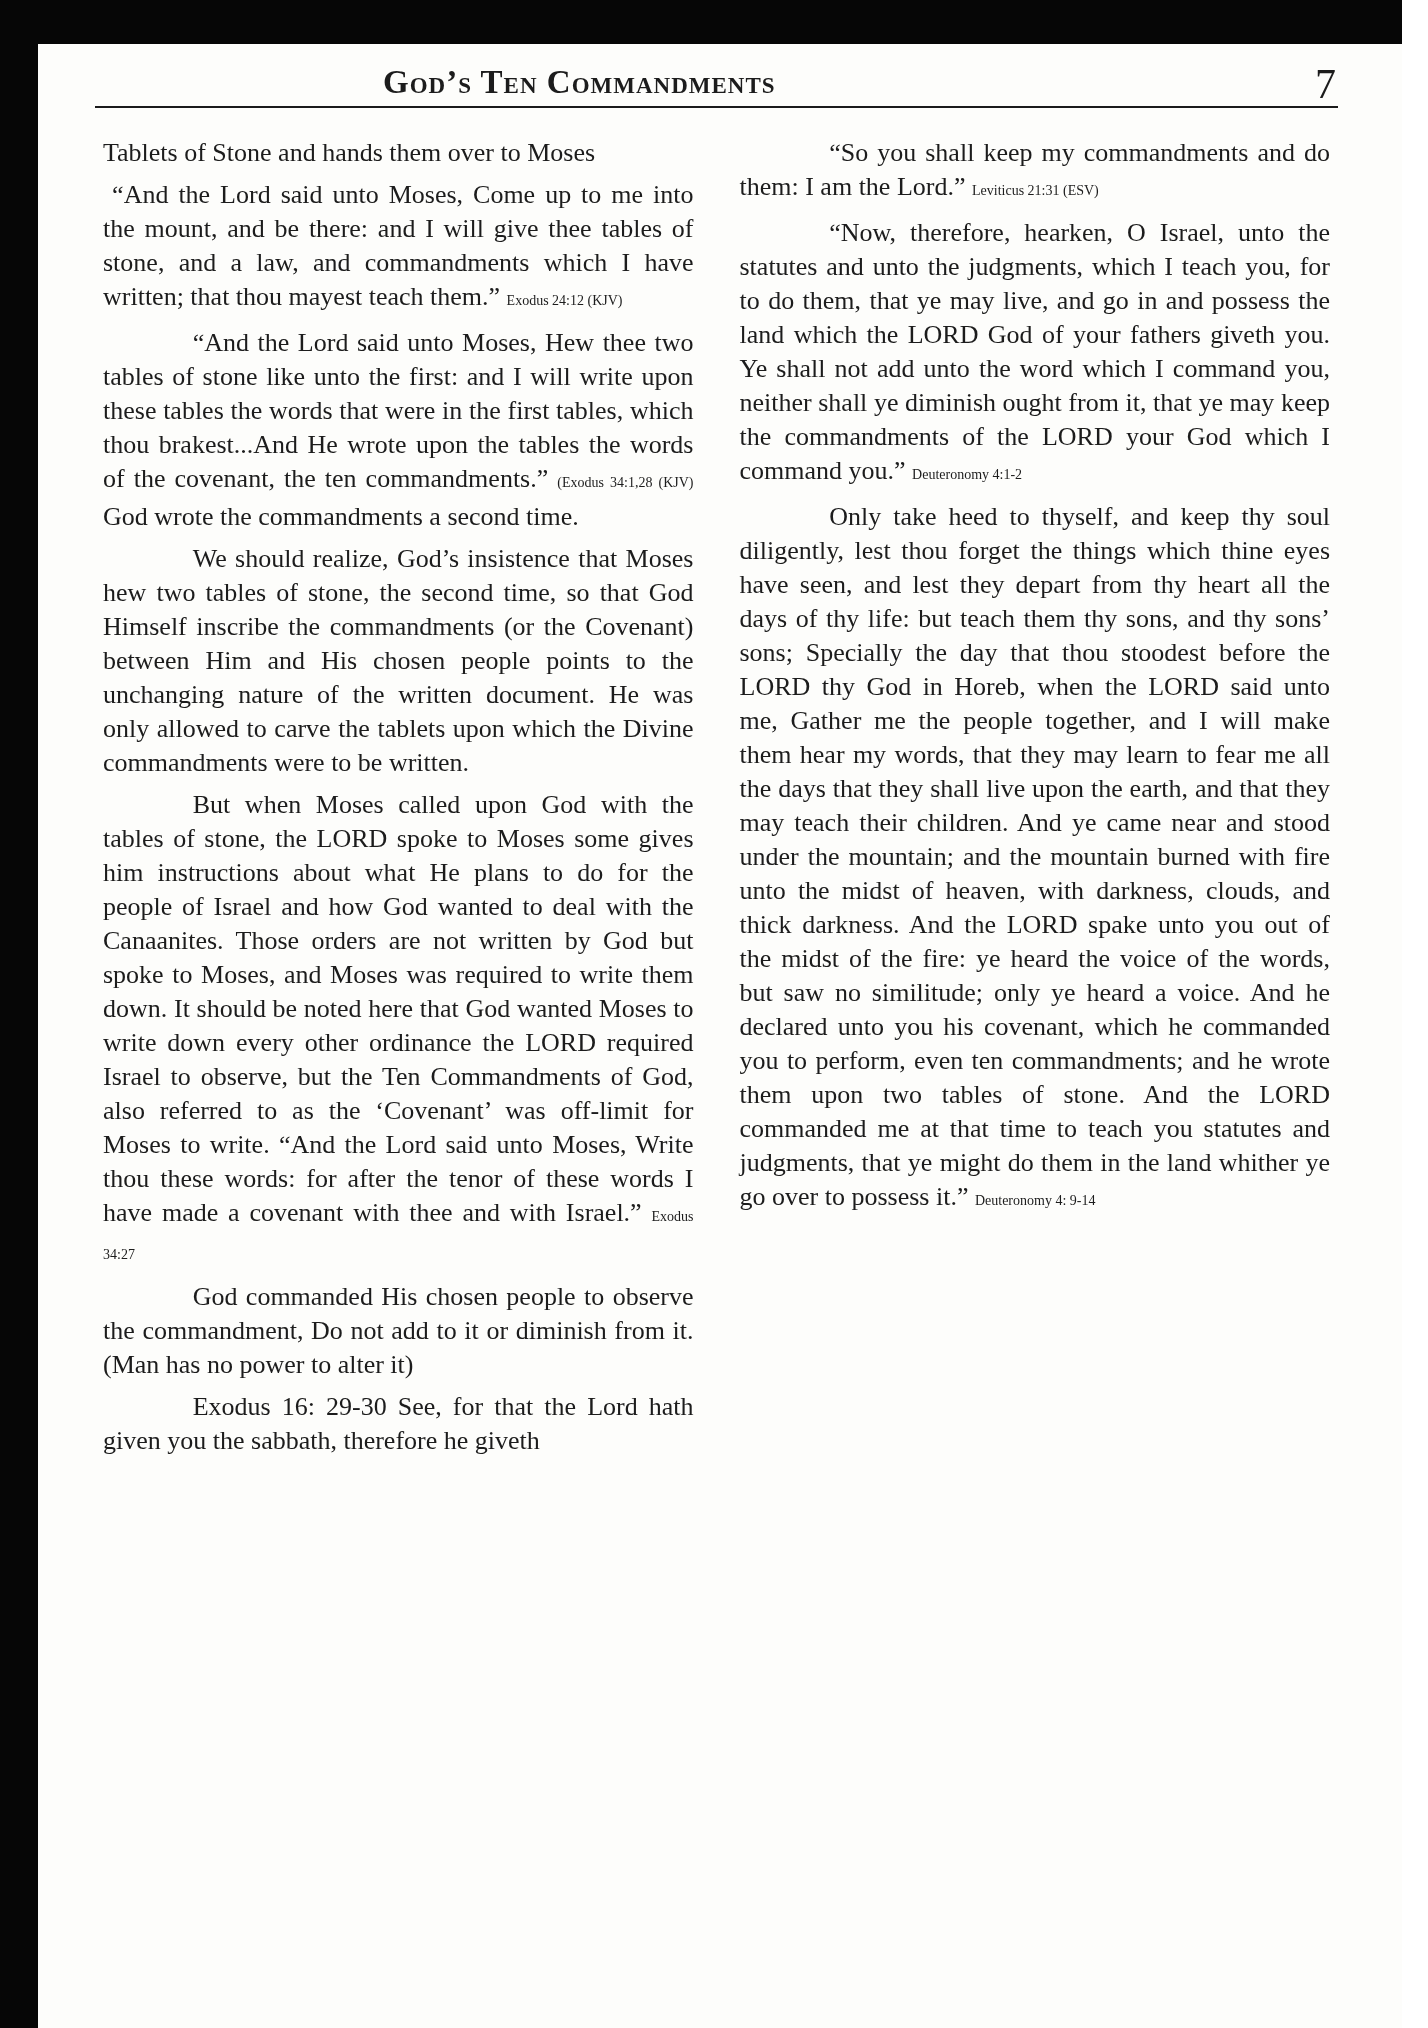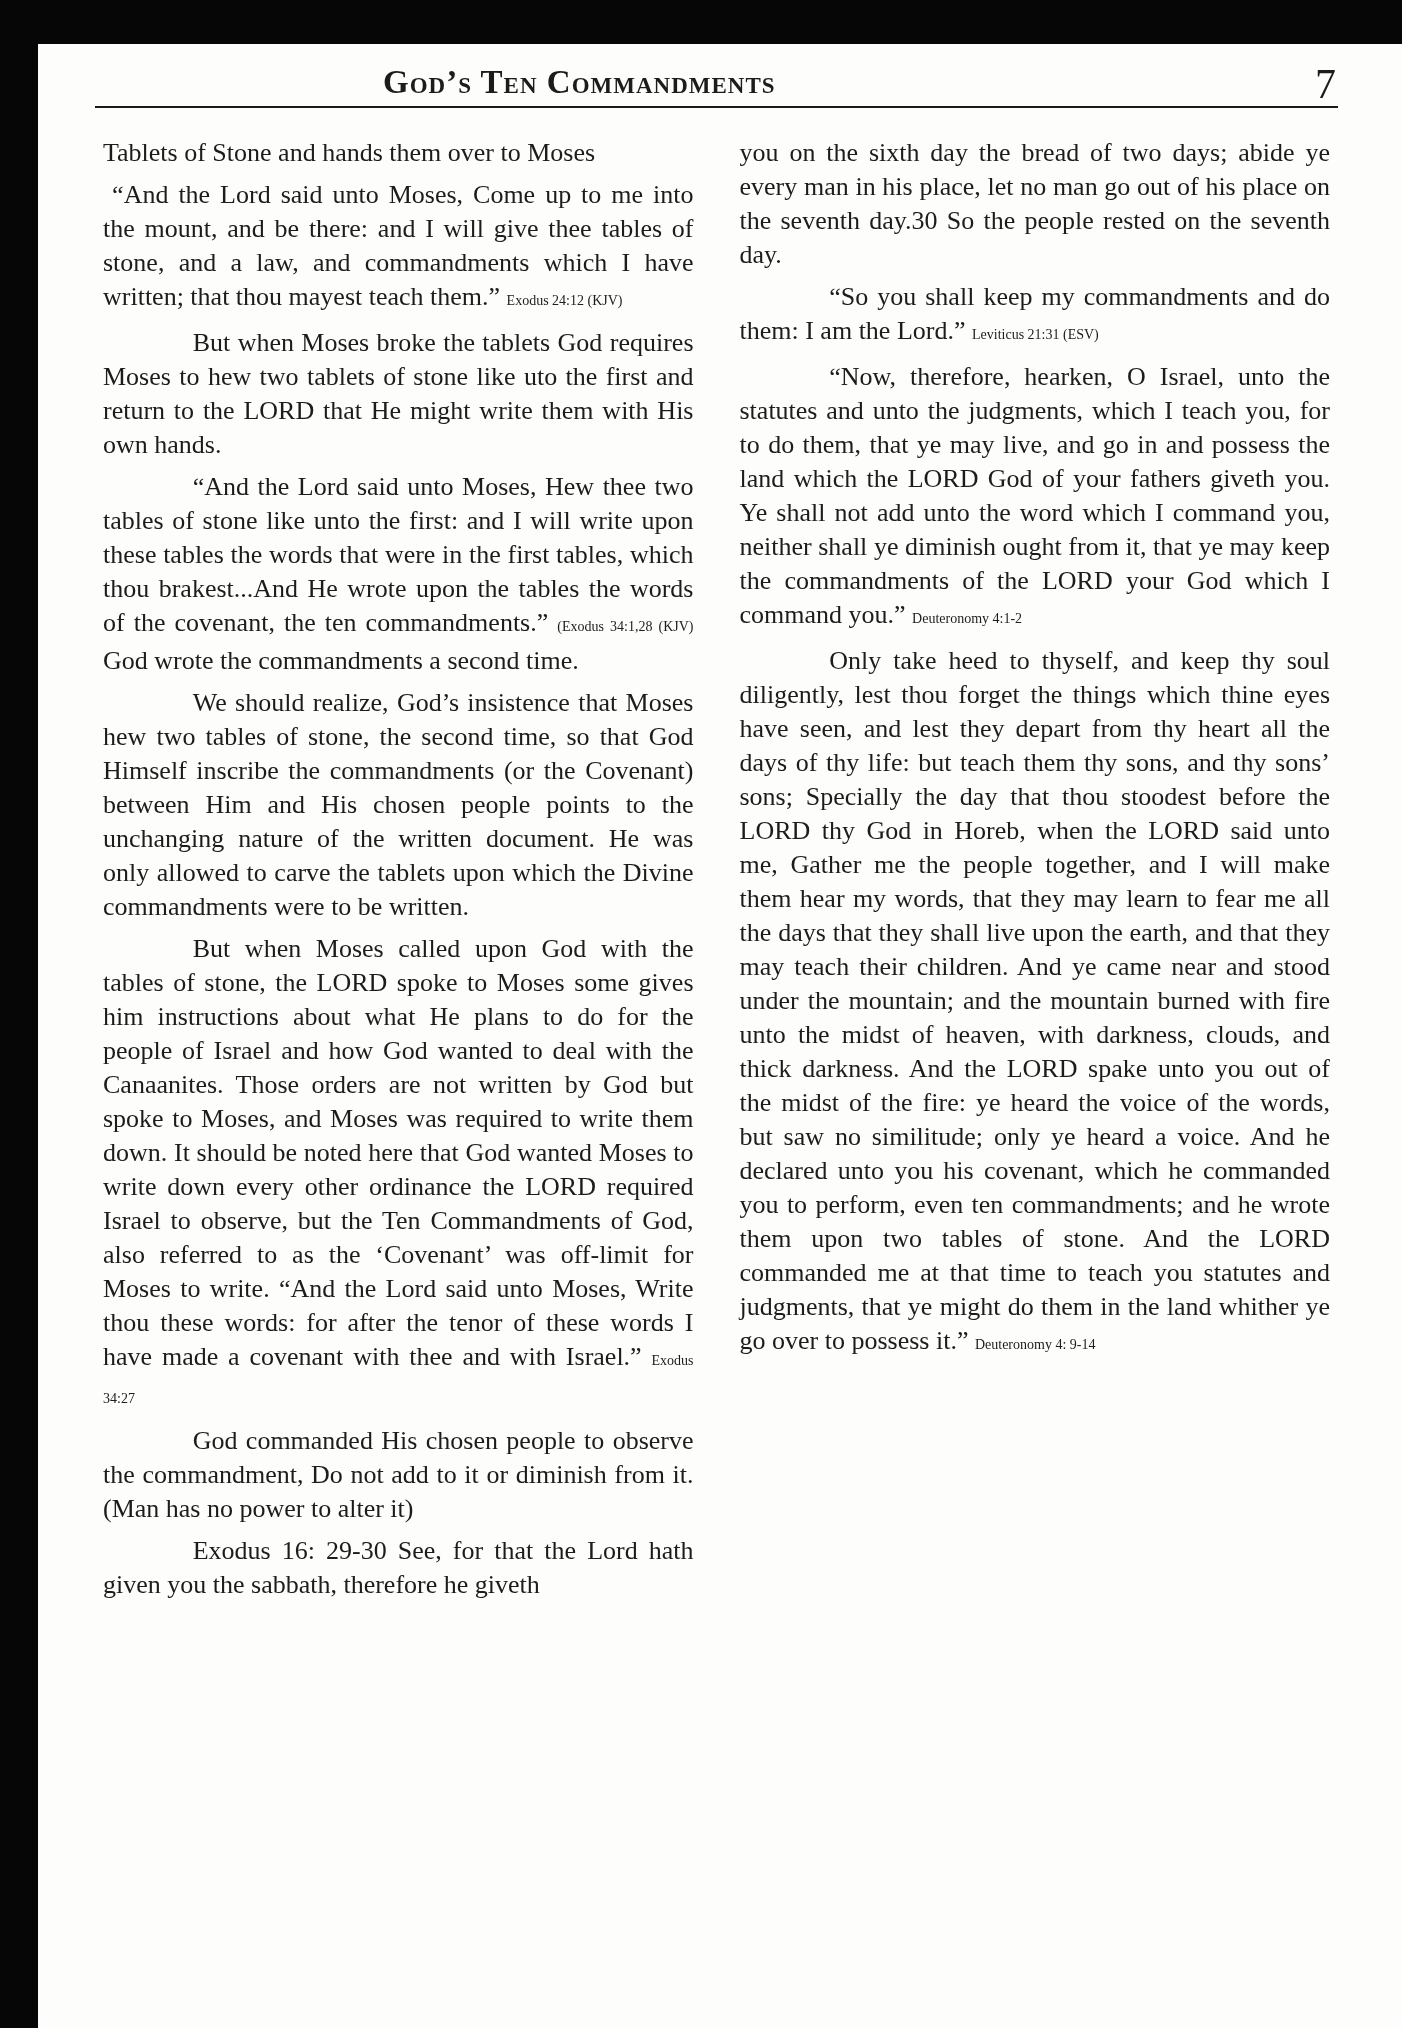--- a/index.html
+++ b/index.html
@@ -86,28 +86,26 @@
   <div class="edge-left"></div>
   <div class="page">
     <header class="running-header">
       <div class="header-title">God’s Ten Commandments</div>
       <div class="page-number">7</div>
     </header>
     <main class="columns">
       <div class="column">
           <p class="para plain"><span>Tablets of Stone and hands them over to Moses</span></p>
           <p class="para small-indent"><span>“And the Lord said unto Moses, Come up to me into the mount, and be there: and I will give thee tables of stone, and a law, and commandments which I have written; that thou mayest teach them.” </span><span class="cite">Exodus 24:12 (KJV)</span></p>
-          <p class="para indent"><span>But when Moses broke the tablets God requires Moses to hew two tablets of stone like uto the first and return to the LORD that He might write them with His own hands.</span></p>
           <p class="para indent"><span>“And the Lord said unto Moses, Hew thee two tables of stone like unto the first: and I will write upon these tables the words that were in the first tables, which thou brakest...And He wrote upon the tables the words of the covenant, the ten commandments.” </span><span class="cite">(Exodus 34:1,28 (KJV)</span><span> God wrote the commandments a second time.</span></p>
           <p class="para indent"><span>We should realize, God’s insistence that  Moses hew two tables of stone, the second time, so that God Himself  inscribe the commandments (or the Covenant) between Him and His chosen people points to the unchanging nature of the written document. He was only allowed to carve the tablets upon which the Divine commandments were to be written.</span></p>
           <p class="para indent"><span>But when Moses called upon God with the tables of stone, the LORD spoke to Moses some gives him instructions about what He plans to do for the people of Israel and how God wanted to deal with the Canaanites. Those orders are not written by God but spoke to Moses, and Moses was required to write them down. It should be noted here that God wanted Moses to write down every other ordinance the LORD required Israel to observe, but the Ten Commandments of God, also referred to as the ‘Covenant’ was off-limit for Moses to write. “And the Lord said unto Moses, Write thou these words: for after the tenor of these words I have made a covenant with thee and with Israel.” </span><span class="cite">Exodus 34:27</span></p>
           <p class="para indent"><span>God commanded His chosen people to observe the commandment, Do not add to it or diminish from it. (Man has no power to alter it)</span></p>
           <p class="para indent"><span>Exodus 16: 29-30 See, for that the Lord hath given you the sabbath, therefore he giveth</span></p>
         </div>
       <div class="column">
-          <p class="para plain"><span>you on the sixth day the bread of two days; abide ye every man in his place, let no man go out of his place on the seventh day.30 So the people rested on the seventh day.</span></p>
           <p class="para indent"><span>“So you shall keep my commandments and do them: I am the Lord.” </span><span class="cite">Leviticus 21:31 (ESV)</span></p>
           <p class="para indent"><span>“Now, therefore, hearken, O Israel, unto the statutes and unto the judgments, which I teach you, for to do them, that ye may live, and go in and possess the land which the LORD God of your fathers giveth you. Ye shall not add unto the word which I command you, neither shall ye diminish ought from it, that ye may keep the commandments of the LORD your God which I command you.” </span><span class="cite">Deuteronomy 4:1-2</span></p>
           <p class="para indent"><span>Only take heed to thyself, and keep thy soul diligently, lest thou forget the things which thine eyes have seen, and lest they depart from thy heart all the days of thy life: but teach them thy sons, and thy sons’ sons; Specially the day that thou stoodest before the LORD thy God in Horeb, when the LORD said unto me, Gather me the people together, and I will make them hear my words, that they may learn to fear me all the days that they shall live upon the earth, and that they may teach their children. And ye came near and stood under the mountain; and the mountain burned with fire unto the midst of heaven, with darkness, clouds, and thick darkness. And the LORD spake unto you out of the midst of the fire: ye heard the voice of the words, but saw no similitude; only ye heard a voice. And he declared unto you his covenant, which he commanded you to perform, even ten commandments; and he wrote them upon two tables of stone. And the LORD commanded me at that time to teach you statutes and judgments, that ye might do them in the land whither ye go over to possess it.” </span><span class="cite">Deuteronomy 4: 9-14</span></p>
         </div>
     </main>
   </div>
 </div>
 
 </body></html>

